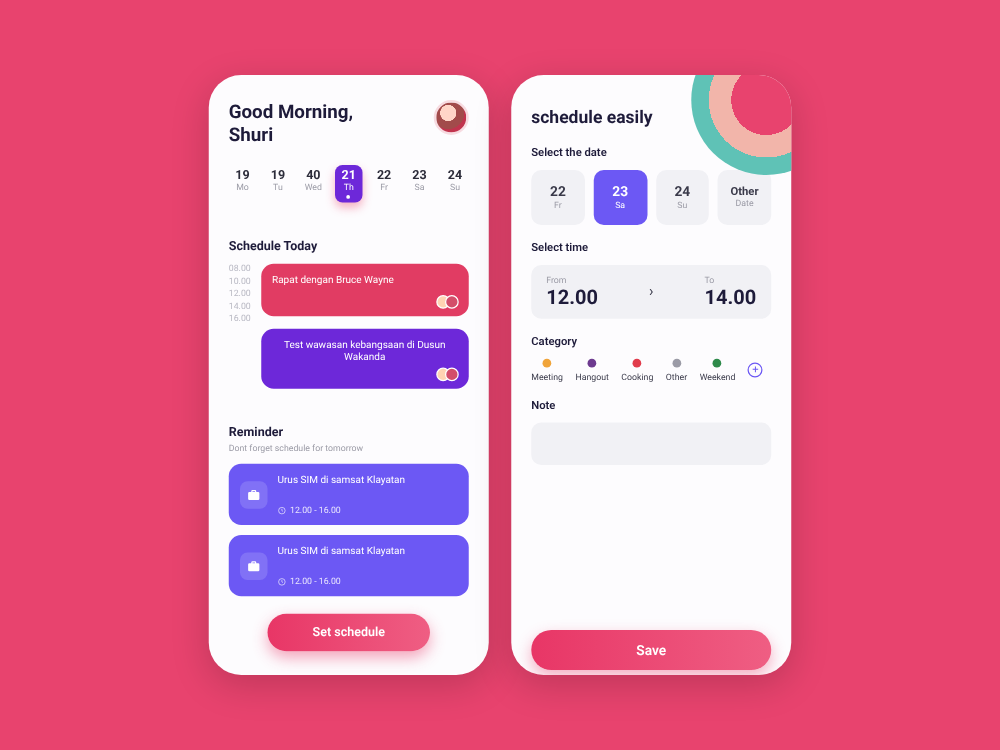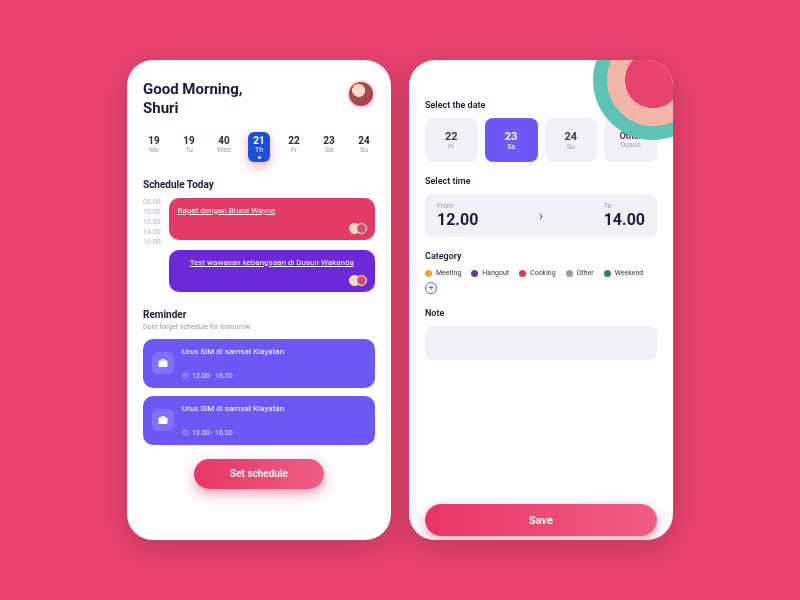--- a/index.html
+++ b/index.html
@@ -6,21 +6,21 @@
   body {
     width: 800px; height: 600px;
     background: #e8436e;
     display: flex;
     align-items: center;
     justify-content: center;
     gap: 18px;
     overflow: hidden;
   }
   .phone {
-    width: 264px;
+    width: 224px;
     height: 480px;
     background: #fdfcfe;
     border-radius: 26px;
     padding: 20px 16px 14px;
     box-shadow: 0 8px 30px rgba(0,0,0,.18);
     position: relative;
     overflow: hidden;
   }
   
   .header-row { display:flex; justify-content:space-between; align-items:flex-start; }
@@ -31,32 +31,32 @@
     border: 2px solid #f7dbe1;
   }
   .dates { display:flex; justify-content:space-between; margin-top:14px; }
   .date {
     display:flex; flex-direction:column; align-items:center;
     font-size:9px; color:#2c2c3a; width:22px; padding:3px 0; border-radius:6px;
     cursor:pointer;
   }
   .date .num { font-weight:700; font-size:10px; }
   .date .dow { font-size:7px; color:#9b9ba6; }
-  .date.sel { background:#1d4ed8; color:#fff; box-shadow:0 4px 8px rgba(234,61,101,.4); }
+  .date.sel { background:#6d28d9; color:#fff; box-shadow:0 4px 8px rgba(234,61,101,.4); }
   .date.sel .dow { color:#fff; }
   .date.sel .dot { width:3px;height:3px;border-radius:50%;background:#fff;margin-top:2px; }
-  .section-title { font-size:10px; font-weight:700; margin-top:17px; color:#1e1b3a; }
+  .section-title { font-size:10px; font-weight:700; margin-top:30px; color:#1e1b3a; }
   .schedule-row { display:flex; margin-top:8px; gap:8px; }
   .times { display:flex; flex-direction:column; gap:2px; }
   .time-label { font-size:7px; color:#b8b8c3; }
   .events { flex:1; display:flex; flex-direction:column; gap:10px; }
   .event {
     background:#e13c63; color:#fff; border-radius:10px;
     padding:8px 9px 20px; font-size:8px; line-height:1.3;
-    position:relative; min-height:42px;text-decoration:underline;
+    position:relative; min-height:42px;
   }
   .event.light { background:#6d28d9;text-align:center; }
   .atts { position:absolute; right:8px; bottom:6px; display:flex; }
   .att { width:11px; height:11px; border-radius:50%; border:1.5px solid #fff; margin-left:-4px; }
   .att.a{background:#ffd4b3;} .att.b{background:#d34e6a;}
   .reminder-sub { font-size:7px; color:#9b9ba6; margin-top:3px; }
   .reminder-card {
     background:#6c58f4; color:#fff; border-radius:10px; padding:8px 9px;
     display:flex; align-items:center; gap:8px; margin-top:8px;
   }
@@ -97,21 +97,21 @@
   .dp.sel { background:#6c58f4; }
   .dp.sel .num, .dp.sel .dow { color:#fff; }
   .time-picker {
     margin-top:8px; background:#f1f1f5; border-radius:8px; padding:8px 12px;
     display:flex; align-items:center; justify-content:space-between;
   }
   .tp-col .tl { font-size:7px; color:#9b9ba6; }
   .tp-col .tv { font-size:16px; font-weight:700; color:#1e1b3a; }
   .tp-arrow { font-size:12px; color:#3a3a4a; }
   .cats { display:flex; flex-wrap:wrap; gap:5px 10px; margin-top:8px; align-items:center;}
-  .cat { display:flex; align-items:center; gap:4px; font-size:7px; color:#3a3a4a; cursor:pointer;}
+  .cat { display:flex; align-items:center; gap:4px; font-size:7px; color:#3a3a4a; cursor:pointer;flex-direction:column;}
   .cdot{width:7px;height:7px;border-radius:50%;}
   .add-cat { width:12px;height:12px;border-radius:50%;border:1px solid #6c58f4;display:flex;align-items:center;justify-content:center;color:#6c58f4;font-size:9px;line-height:1;}
   .note-box { margin-top:8px; height:34px; background:#f1f1f5; border-radius:8px; }
   .save-btn {
     position:absolute; bottom:4px; left:16px; right:16px; height:32px;
     border:none; border-radius:16px;
     background:linear-gradient(90deg,#e83666,#ef5e83);
     color:#fff; font-size:11px; font-weight:600;
     box-shadow:0 5px 12px rgba(232,54,102,.4);
   }
@@ -224,39 +224,40 @@
         </div>
     </div>
   </div>
 
   <button class="set-btn">Set schedule</button>
 </div>
 
 <div class="phone phone2">
   <div class="deco"></div>
   <div class="h2">
+    <div>schedule easily</div>
   </div>
 
   <div class="label">Select the date</div>
   <div class="date-picker">
     <div class="dp">
         <span class="num">22</span>
         <span class="dow">Fr</span>
       </div>
     <div class="dp sel">
         <span class="num">23</span>
         <span class="dow">Sa</span>
       </div>
     <div class="dp">
         <span class="num">24</span>
         <span class="dow">Su</span>
       </div>
     <div class="dp">
         <span class="num" style="font-size:9px">Other</span>
-        <span class="dow">Dusun</span>
+        <span class="dow">Date</span>
       </div>
   </div>
 
   <div class="label">Select time</div>
   <div class="time-picker">
     <div class="tp-col">
       <div class="tl">From</div>
       <div class="tv">12.00</div>
     </div>
     <div class="tp-arrow">›</div>

